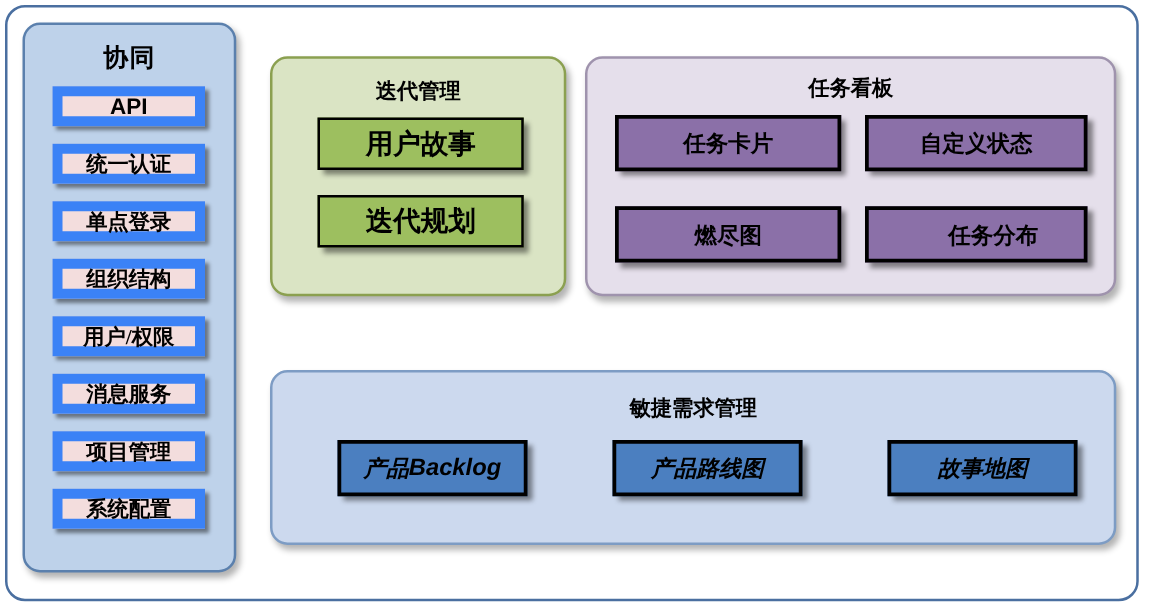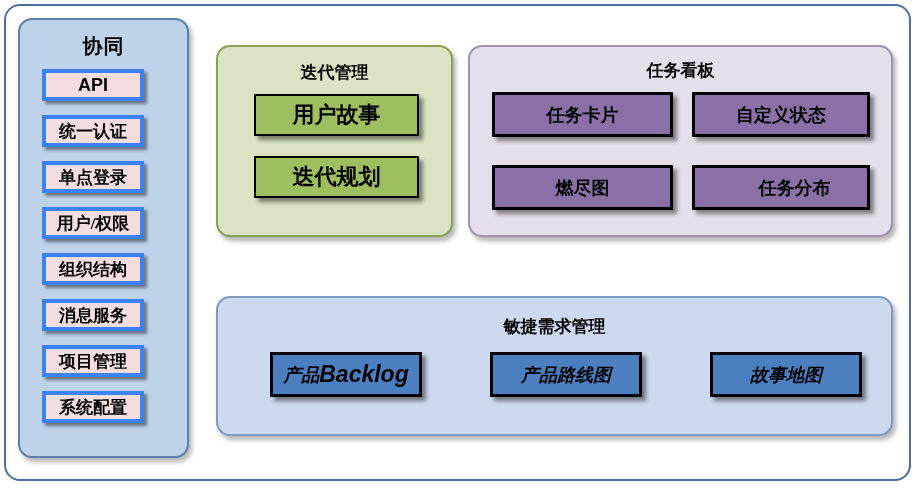--- a/index.html
+++ b/index.html
@@ -66,25 +66,25 @@
     letter-spacing: 1px;
   }
   .sb-list {
     position: absolute;
     left: 22px;
     top: 49px;
     width: 126px;
   }
   .sb-item {
     position: relative;
-    width: 102px;
+    width: 122px;
     height: 32px;
     margin-bottom: 14px;
     background: #f3dddd;
-    border: 4px solid #3b82f6;
+    border: 8px solid #3b82f6;
     box-sizing: border-box;
     box-shadow: 3px 3px 3px rgba(0,0,0,0.45);
     display: flex;
     align-items: center;
     justify-content: center;
     font-family: "Liberation Serif", "DejaVu Serif", serif;
     font-size: 17px;
     font-weight: bold;
     color: #000000;
     line-height: 1;
@@ -191,39 +191,39 @@
     font-size: 18px;
     font-weight: bold;
     color: #000000;
     font-style: italic;
   }
   .ag-box.c1 { left: 52px; }
   .ag-box.c2 { left: 272px; }
   .ag-box.c3 { left: 492px; }
   .ag-box .latin-run {
     font-family: "Liberation Sans", "DejaVu Sans", sans-serif;
-    font-size: 23px;
+    font-size: 19px;
     font-weight: bold;
   }
 </style>
 </head>
 <body>
 
 <div id="canvas">
 
   <div class="outer-frame"></div>
 
   <div class="panel sidebar">
     <div class="panel-title">协同</div>
     <div class="sb-list">
       <div class="sb-item latin">API</div>
       <div class="sb-item">统一认证</div>
       <div class="sb-item">单点登录</div>
+      <div class="sb-item">组织结构</div>
       <div class="sb-item">用户/权限</div>
-      <div class="sb-item">组织结构</div>
       <div class="sb-item">消息服务</div>
       <div class="sb-item">项目管理</div>
       <div class="sb-item">系统配置</div>
     </div>
   </div>
 
   <div class="panel iteration">
     <div class="panel-title">迭代管理</div>
     <div class="it-box b1">用户故事</div>
     <div class="it-box b2">迭代规划</div>

